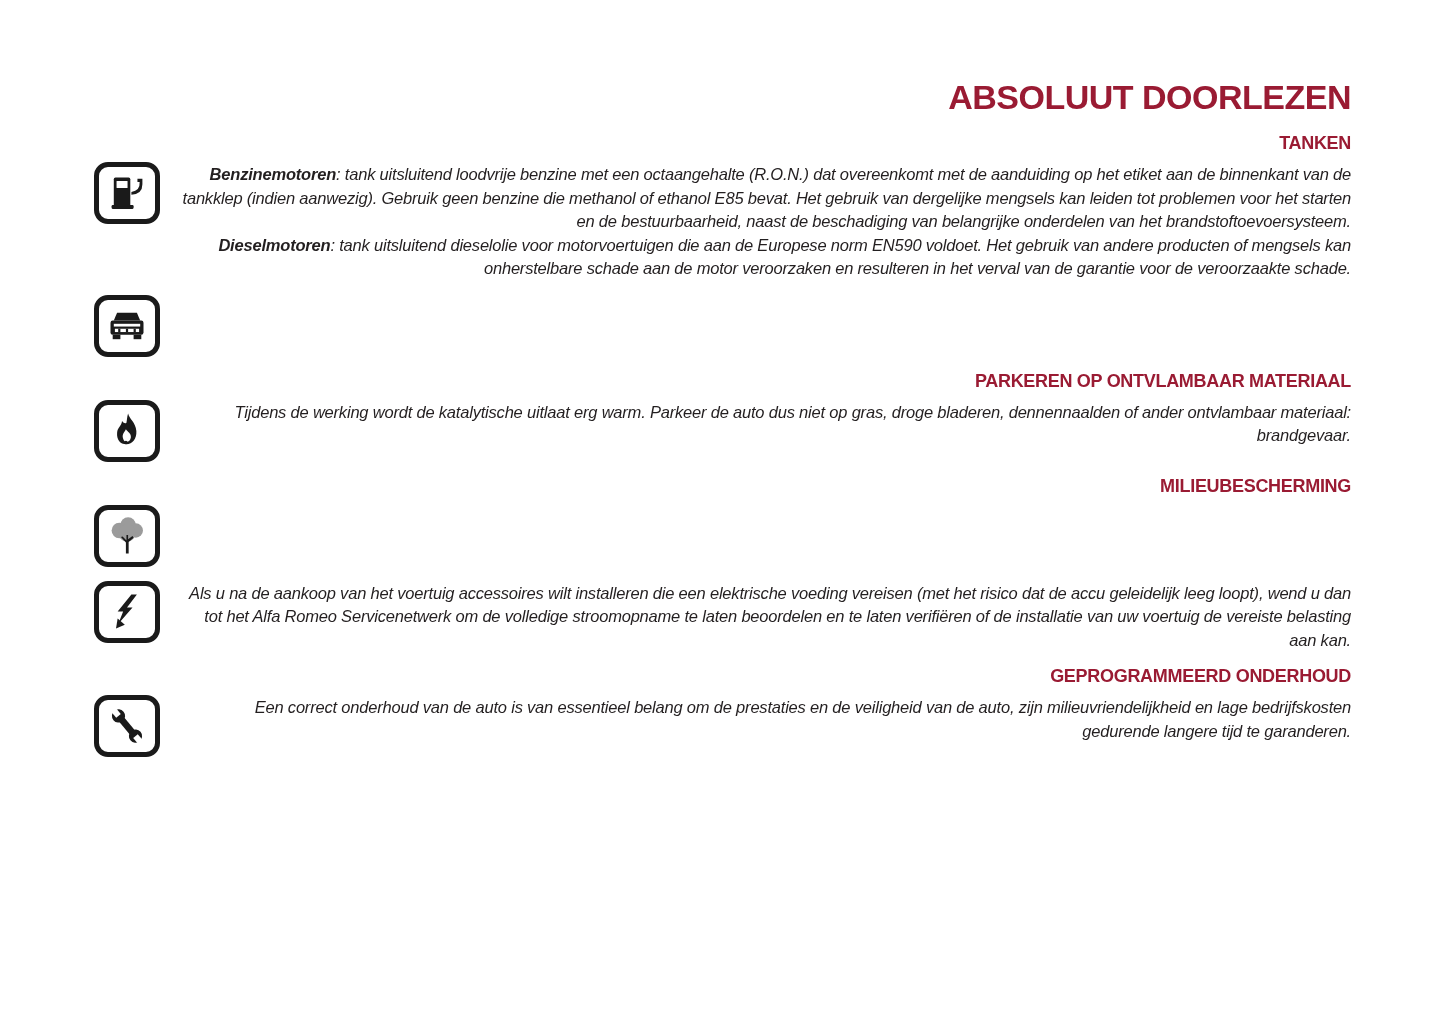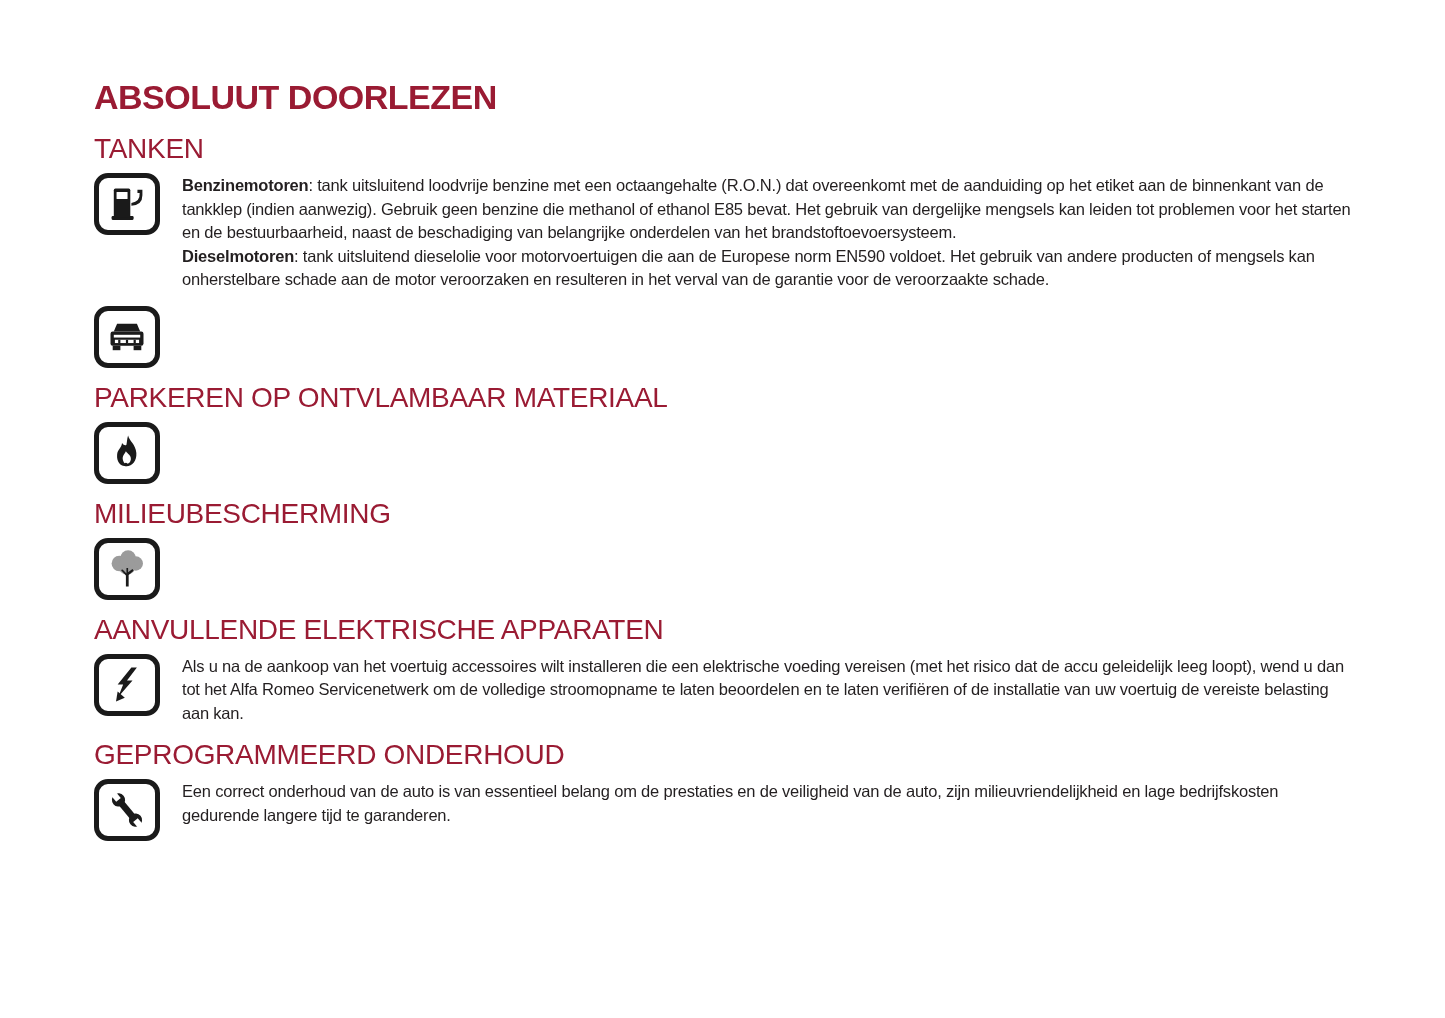--- a/index.html
+++ b/index.html
@@ -6,39 +6,41 @@
   html, body { background: #ffffff; }
   body {
     width: 1445px;
     height: 1018px;
     font-family: "Liberation Sans", sans-serif;
     color: #231f20;
     overflow: hidden;
   }
   .page {
     padding: 78px 94px 0 94px;
+    text-align: right;
   }
   .doc-title {
     font-size: 34px;
     font-weight: 800;
     letter-spacing: -0.5px;
     color: #9a1b33;
     margin-bottom: 16px;
   }
   .sec { margin-bottom: 14px; }
   .sec-heading {
-    font-size: 28px;
-    font-weight: 400;
+    font-size: 18px;
+    font-weight: 700;
     letter-spacing: -0.3px;
     color: #9a1b33;
     margin-bottom: 8px;
   }
   .row {
     display: flex;
     align-items: flex-start;
+    font-style: italic;
   }
   .icon-col {
     width: 88px;
     flex: 0 0 88px;
   }
   .icon-box {
     width: 66px;
     height: 62px;
     border: 5px solid #1a1a1a;
     border-radius: 14px;
@@ -109,20 +111,23 @@
     <div class="row">
       <div class="icon-col">
         <div class="icon-box">
           <svg viewBox="0 0 40 40" aria-hidden="true">
             <path d="M21 4 C22 9 28 12 28.5 20 C29 27 25 32 19.5 32 C13.5 32 10.5 27.5 11 21.5 C11.4 17 15 15.5 15.5 11 C17 13 18.5 13.5 19.5 12.5 C20 10 20 7 21 4 Z" fill="#1a1a1a"></path>
             <path d="M16.5 27 C15 23 18 21 19 18.5 C20.5 21 24 22 23.5 26 C23.2 28.5 21.5 30 19.8 30 C18.2 30 17.2 29 16.5 27 Z" fill="#ffffff"></path>
             <circle cx="19" cy="30.5" r="1.6" fill="#1a1a1a"></circle>
           </svg>
         </div>
       </div>
+      <div class="text-col">
+        <p><span>Tijdens de werking wordt de katalytische uitlaat erg warm. Parkeer de auto dus niet op gras, droge bladeren, dennennaalden of ander ontvlambaar materiaal: brandgevaar.</span></p>
+      </div>
     </div>
   </section>
 
   <section class="sec">
     <h2 class="sec-heading">MILIEUBESCHERMING</h2>
     <div class="row">
       <div class="icon-col">
         <div class="icon-box">
           <svg viewBox="0 0 40 40" aria-hidden="true">
             <circle cx="13" cy="15" r="7" fill="#9b9b9b"></circle>
@@ -130,21 +135,20 @@
             <circle cx="28" cy="15" r="6.5" fill="#9b9b9b"></circle>
             <circle cx="20" cy="17" r="8" fill="#9b9b9b"></circle>
             <path d="M19 36 L19 26 L14.5 21 L16 20.5 L19.5 24 L19.5 19 L21 19 L21 23 L25 20 L26 21.5 L21.5 25.5 L21.5 36 Z" fill="#1a1a1a"></path>
           </svg>
         </div>
       </div>
     </div>
   </section>
 
   <section class="sec">
-    <h2 class="sec-heading">AANVULLENDE ELEKTRISCHE APPARATEN</h2>
     <div class="row">
       <div class="icon-col">
         <div class="icon-box">
           <svg viewBox="0 0 40 40" aria-hidden="true">
             <polygon points="24,4 29,4 20,16 25,16 12,31 16.5,19.5 11.5,19.5" fill="#1a1a1a"></polygon>
             <polygon points="10,35 11.5,26 18,31.5" fill="#1a1a1a"></polygon>
           </svg>
         </div>
       </div>
       <div class="text-col">

